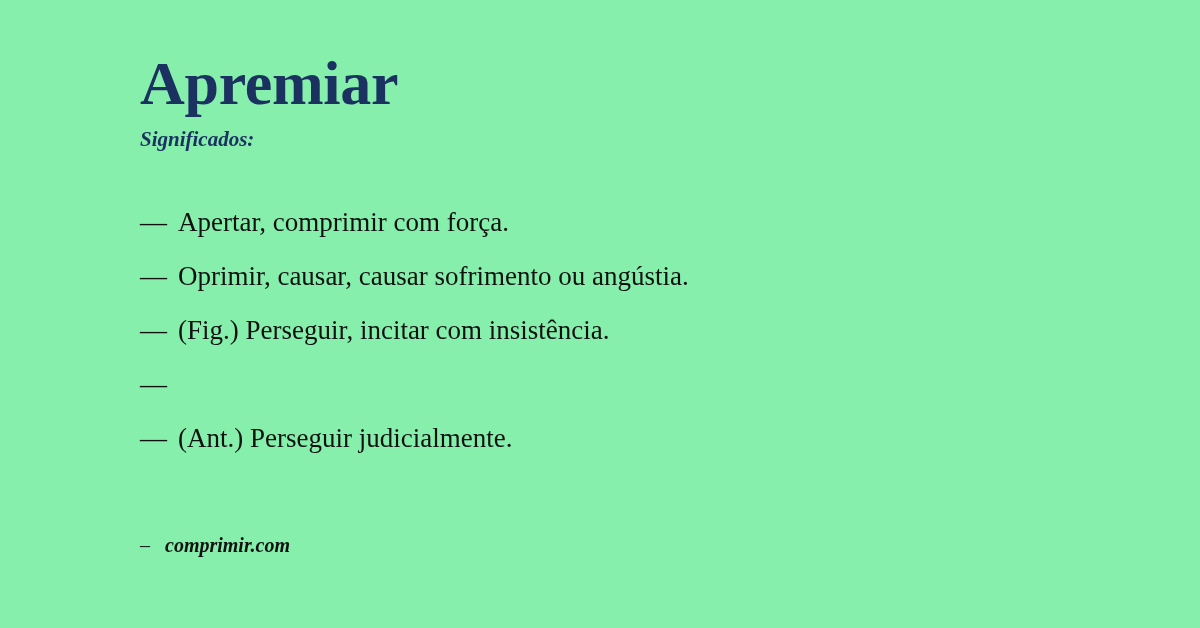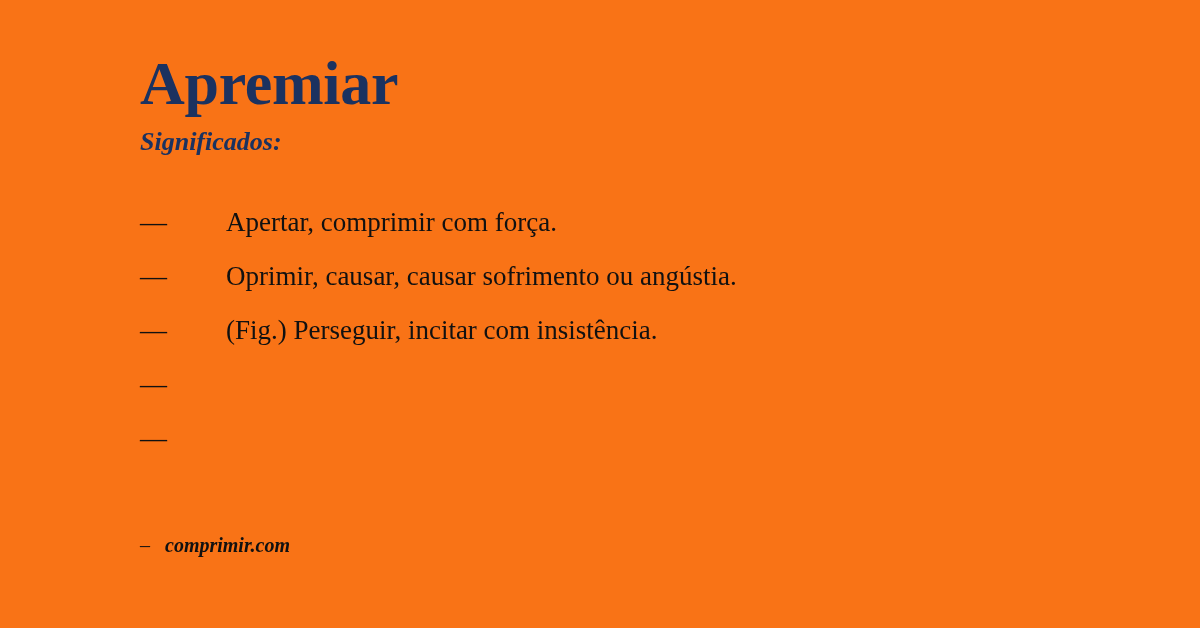--- a/index.html
+++ b/index.html
@@ -14,42 +14,42 @@
     font-family: "Liberation Serif", "DejaVu Serif", serif;
     overflow: hidden;
   }
 
   .card {
     position: relative;
     width: 1200px;
     height: 628px;
     box-sizing: border-box;
     padding: 0 0 0 140px;
-    background: #f97316;
+    background: #86efac;
   }
 
   .headword {
     position: absolute;
     left: 140px;
     top: 52px;
     margin: 0;
     font-size: 62px;
     line-height: 1.0;
     font-weight: bold;
     color: #1b3260;
     letter-spacing: -0.3px;
     white-space: nowrap;
   }
 
   .subtitle {
     position: absolute;
     left: 140px;
     top: 129px;
     margin: 0;
-    font-size: 26px;
+    font-size: 21px;
     line-height: 1.0;
     font-weight: bold;
     font-style: italic;
     color: #1b3260;
     white-space: nowrap;
   }
 
   .senses {
     position: absolute;
     left: 140px;
@@ -72,21 +72,20 @@
   .sense-dash {
     flex: 0 0 auto;
     width: 38px;
     color: #111111;
     font-size: 27px;
   }
 
   .sense-text {
     flex: 0 1 auto;
     color: #111111;
-    margin-left: 48px;
   }
 
   .source {
     position: absolute;
     left: 140px;
     top: 534px;
     display: flex;
     align-items: baseline;
     font-size: 20px;
     font-weight: bold;
@@ -123,20 +122,21 @@
     </li>
     <li class="sense">
       <span class="sense-dash">—</span>
       <span class="sense-text">(Fig.) Perseguir, incitar com insistência.</span>
     </li>
     <li class="sense">
       <span class="sense-dash">—</span>
     </li>
     <li class="sense">
       <span class="sense-dash">—</span>
+      <span class="sense-text">(Ant.) Perseguir judicialmente.</span>
     </li>
   </ul>
 
   <div class="source">
     <span class="source-dash">–</span>
     <span>comprimir.com</span>
   </div>
 
 </div>
 

